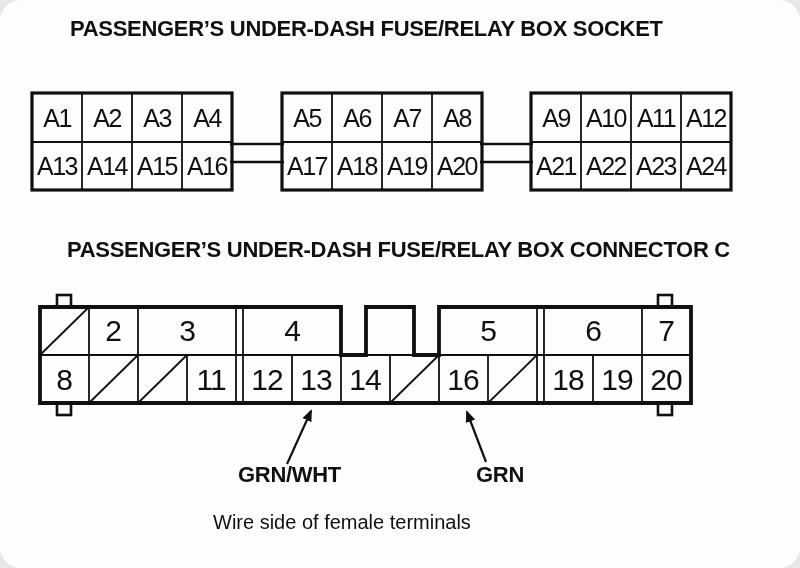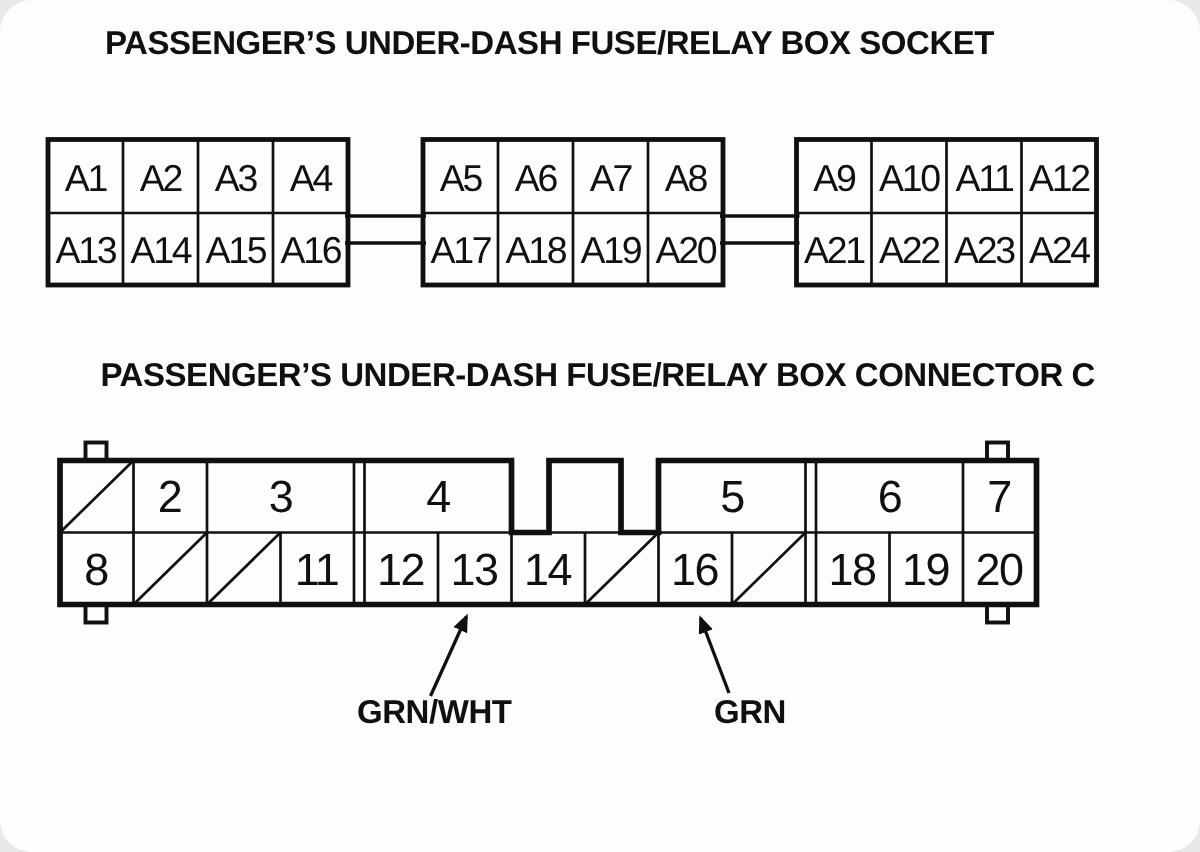--- a/index.html
+++ b/index.html
@@ -33,20 +33,21 @@
 </style>
 </head>
 <body>
 
 <div class="page">
 
   <div class="abs title socket-title">PASSENGER’S UNDER-DASH FUSE/RELAY BOX SOCKET</div>
   <div class="abs wire-label grnwht">GRN/WHT</div>
   <div class="abs title connector-title">PASSENGER’S UNDER-DASH FUSE/RELAY BOX CONNECTOR C</div>
   <div class="abs wire-label grn">GRN</div>
+  <div class="abs caption">Wire side of female terminals</div>
 
   <svg class="diagram" width="800" height="568" viewBox="0 0 800 568">
     <defs>
       <marker id="ah" markerWidth="14" markerHeight="12" refX="10" refY="5" orient="auto" markerUnits="userSpaceOnUse">
         <path d="M0,0 L12,5 L0,10 Z" fill="#101010"></path>
       </marker>
     </defs>
 
     <g>
 

